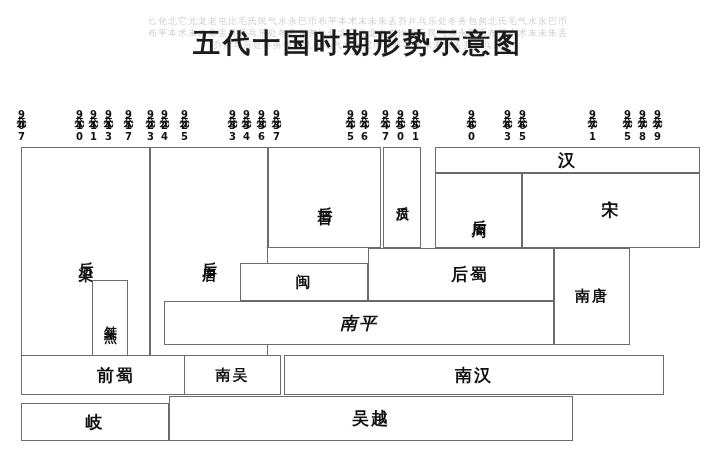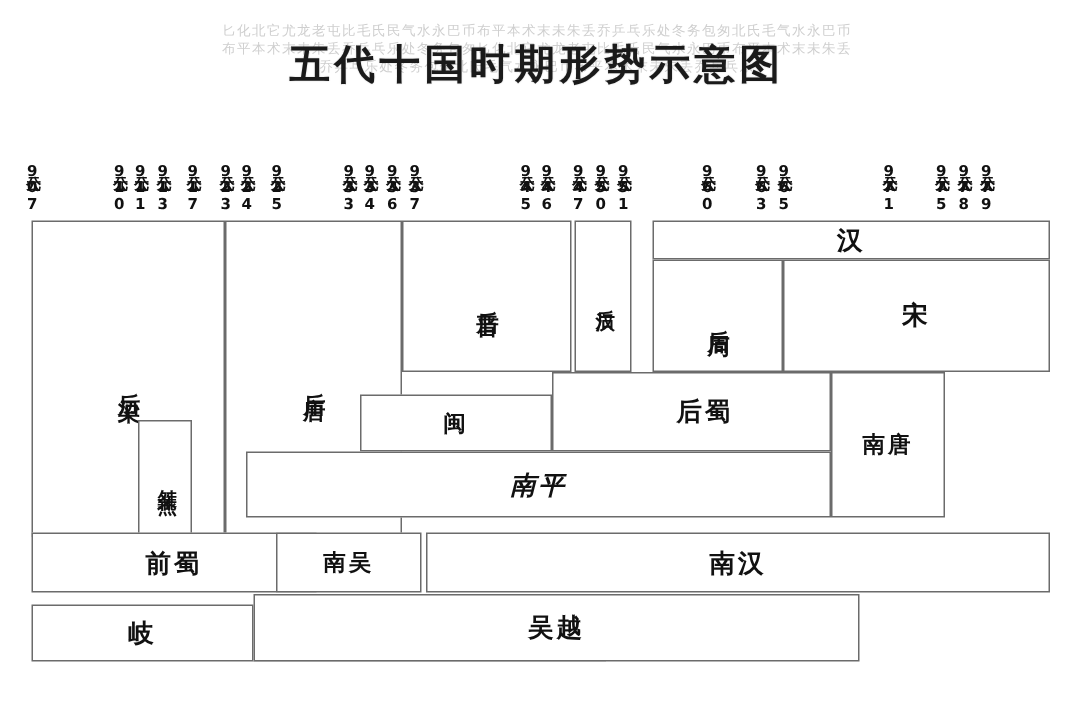--- a/index.html
+++ b/index.html
@@ -118,19 +118,19 @@
       <div class="box b-md vert" style="left: 435px; top: 173px; width: 87px; height: 75px; z-index: 14;">后周</div>
       <div class="box b-lg" style="left: 435px; top: 147px; width: 265px; height: 26px; z-index: 15;">汉</div>
       <div class="box b-lg" style="left: 522px; top: 173px; width: 178px; height: 75px; z-index: 16;">宋</div>
       <div class="box b-sm vert" style="left: 92px; top: 280px; width: 36px; height: 78px; z-index: 17;">桀燕</div>
       <div class="box b-md" style="left: 240px; top: 263px; width: 128px; height: 38px; z-index: 18;">闽</div>
       <div class="box b-lg" style="left: 368px; top: 248px; width: 186px; height: 53px; z-index: 19; padding-left: 18px;">后蜀</div>
       <div class="box b-md" style="left: 554px; top: 248px; width: 76px; height: 97px; z-index: 20;">南唐</div>
       <div class="box b-lg" style="left: 164px; top: 301px; width: 390px; height: 44px; z-index: 21; font-style: italic;">南平</div>
       <div class="box b-lg" style="left: 21px; top: 355px; width: 190px; height: 40px; z-index: 22;">前蜀</div>
       <div class="box b-md" style="left: 184px; top: 355px; width: 97px; height: 40px; z-index: 23;">南吴</div>
-      <div class="box b-lg" style="left: 284px; top: 355px; width: 416px; height: 40px; z-index: 24;">南汉</div>
+      <div class="box b-lg" style="left: 284px; top: 355px; width: 380px; height: 40px; z-index: 24;">南汉</div>
       <div class="box b-lg" style="left: 21px; top: 403px; width: 148px; height: 38px; z-index: 25;">岐</div>
       <div class="box b-lg" style="left: 169px; top: 403px; width: 235px; height: 38px; z-index: 26;">南楚</div>
       <div class="box b-lg" style="left: 169px; top: 396px; width: 404px; height: 45px; z-index: 27;">吴越</div>
     </div>
 
 </div>
 
 </body></html>

